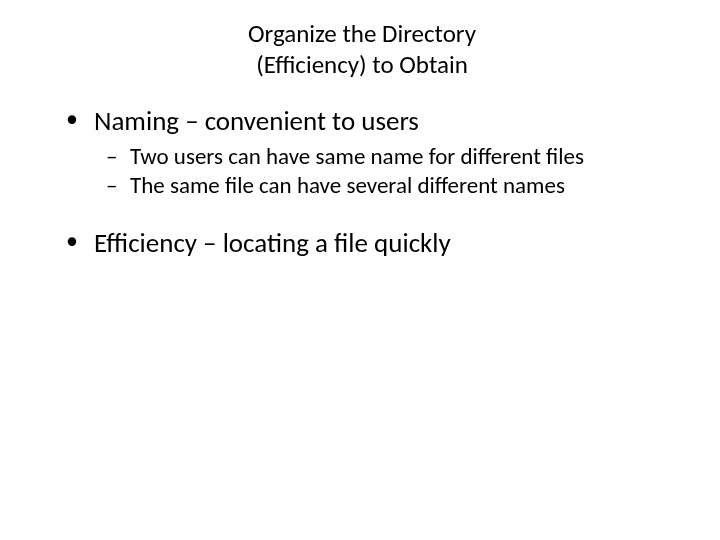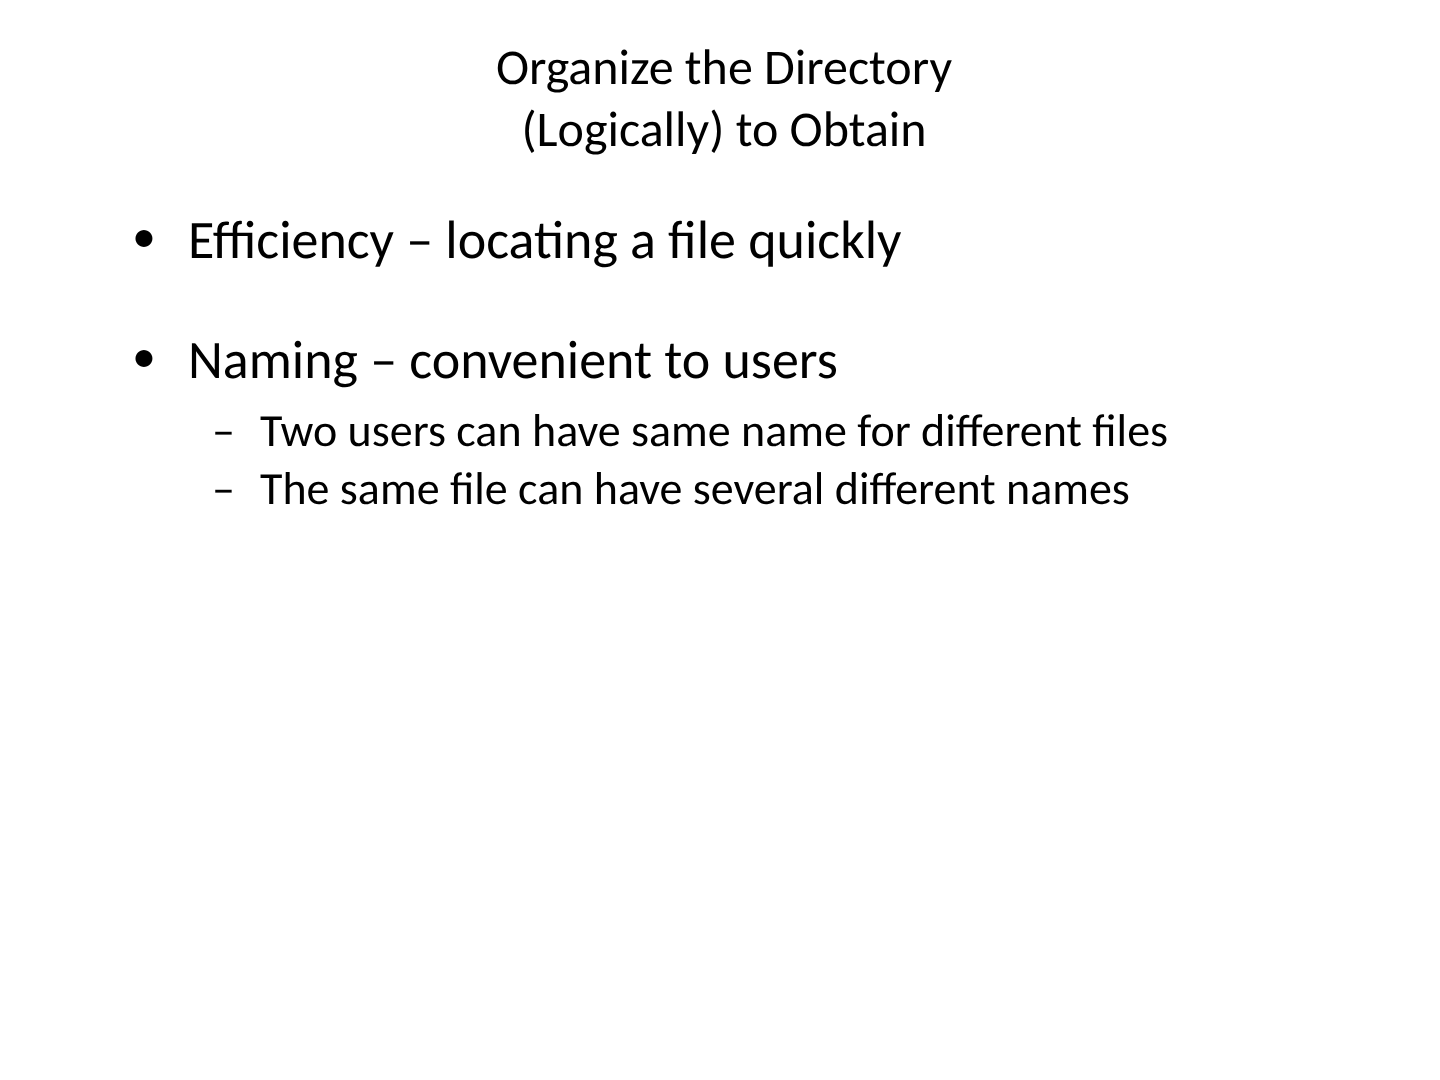--- a/index.html
+++ b/index.html
@@ -60,37 +60,37 @@
     top: 0;
   }
 </style>
 </head>
 <body>
 
 <div class="slide">
 
   <h1 class="title">
     <span>Organize the Directory</span><br>
-    <span>(Logically) to Obtain</span>
+    <span>(Efficiency) to Obtain</span>
   </h1>
 
   <ul class="level1">
-
-    <li class="l1-item">
-      <span>Efficiency – locating a file quickly</span>
-    </li>
 
     <li class="l1-item">
       <span>Naming – convenient to users</span>
       <ul class="level2">
         <li class="l2-item">
           <span>Two users can have same name for different files</span>
         </li>
         <li class="l2-item">
           <span>The same file can have several different names</span>
         </li>
       </ul>
     </li>
 
+    <li class="l1-item">
+      <span>Efficiency – locating a file quickly</span>
+    </li>
+
 
   </ul>
 
 </div>
 
 </body></html>

